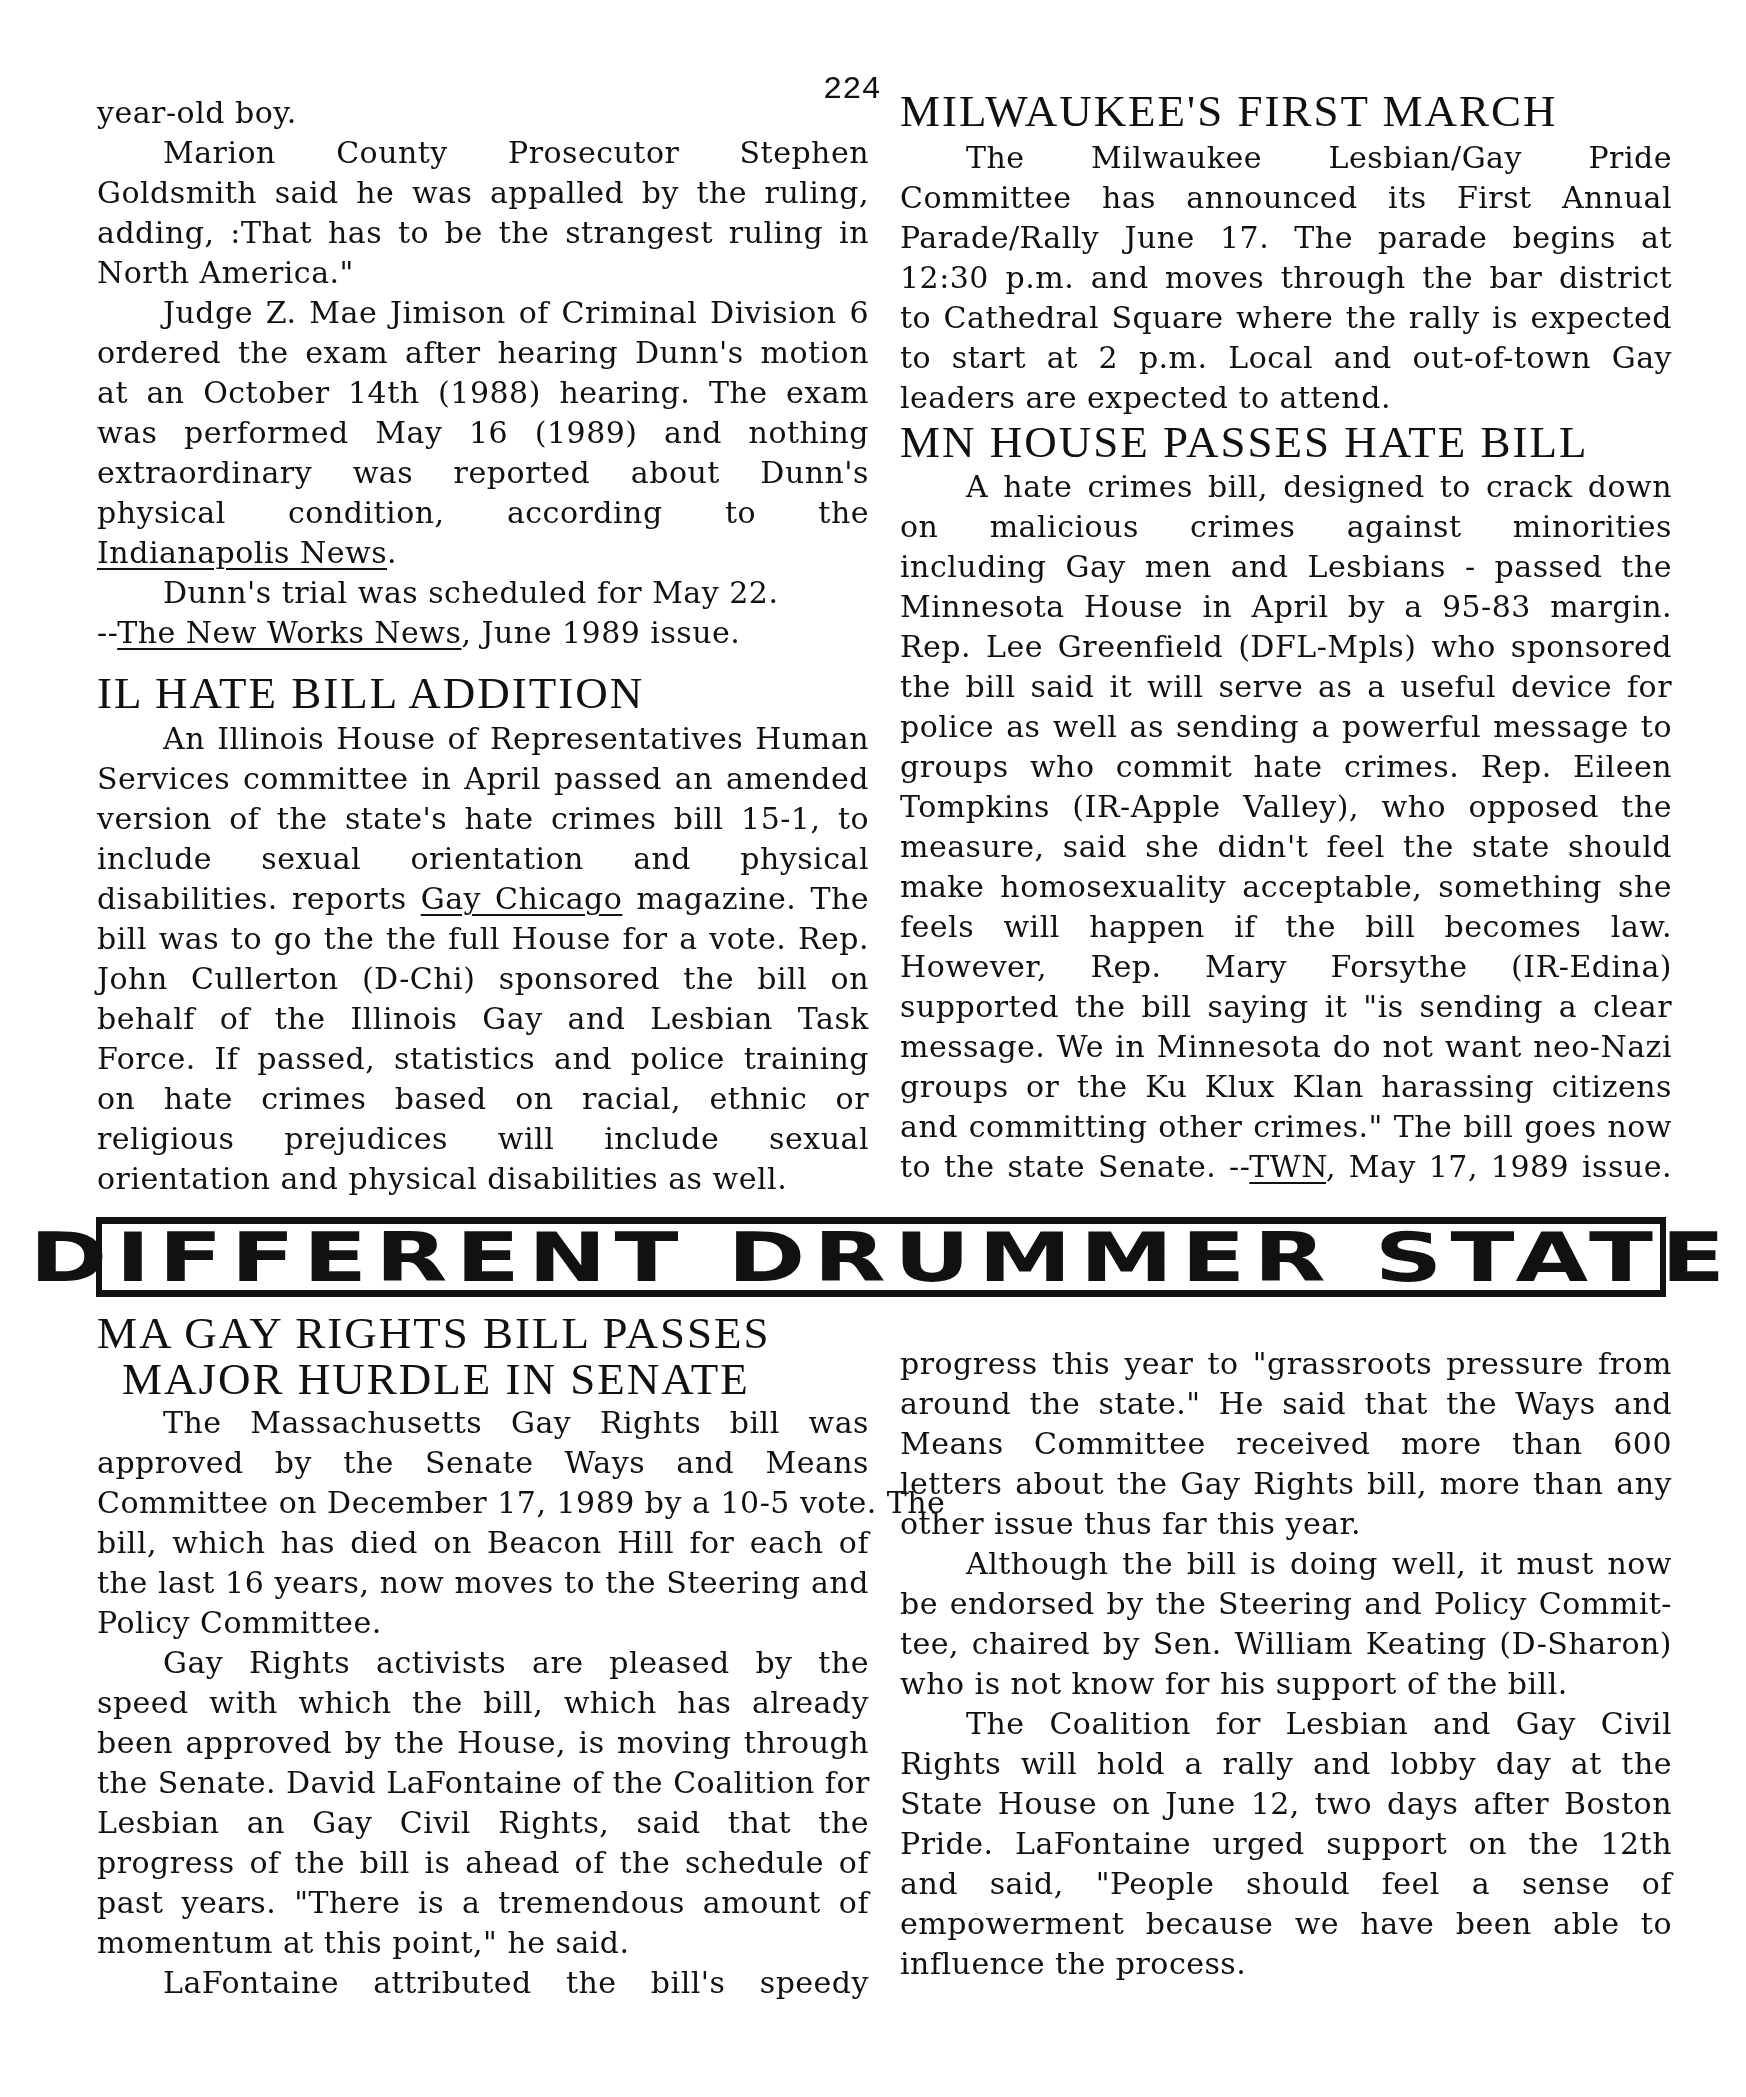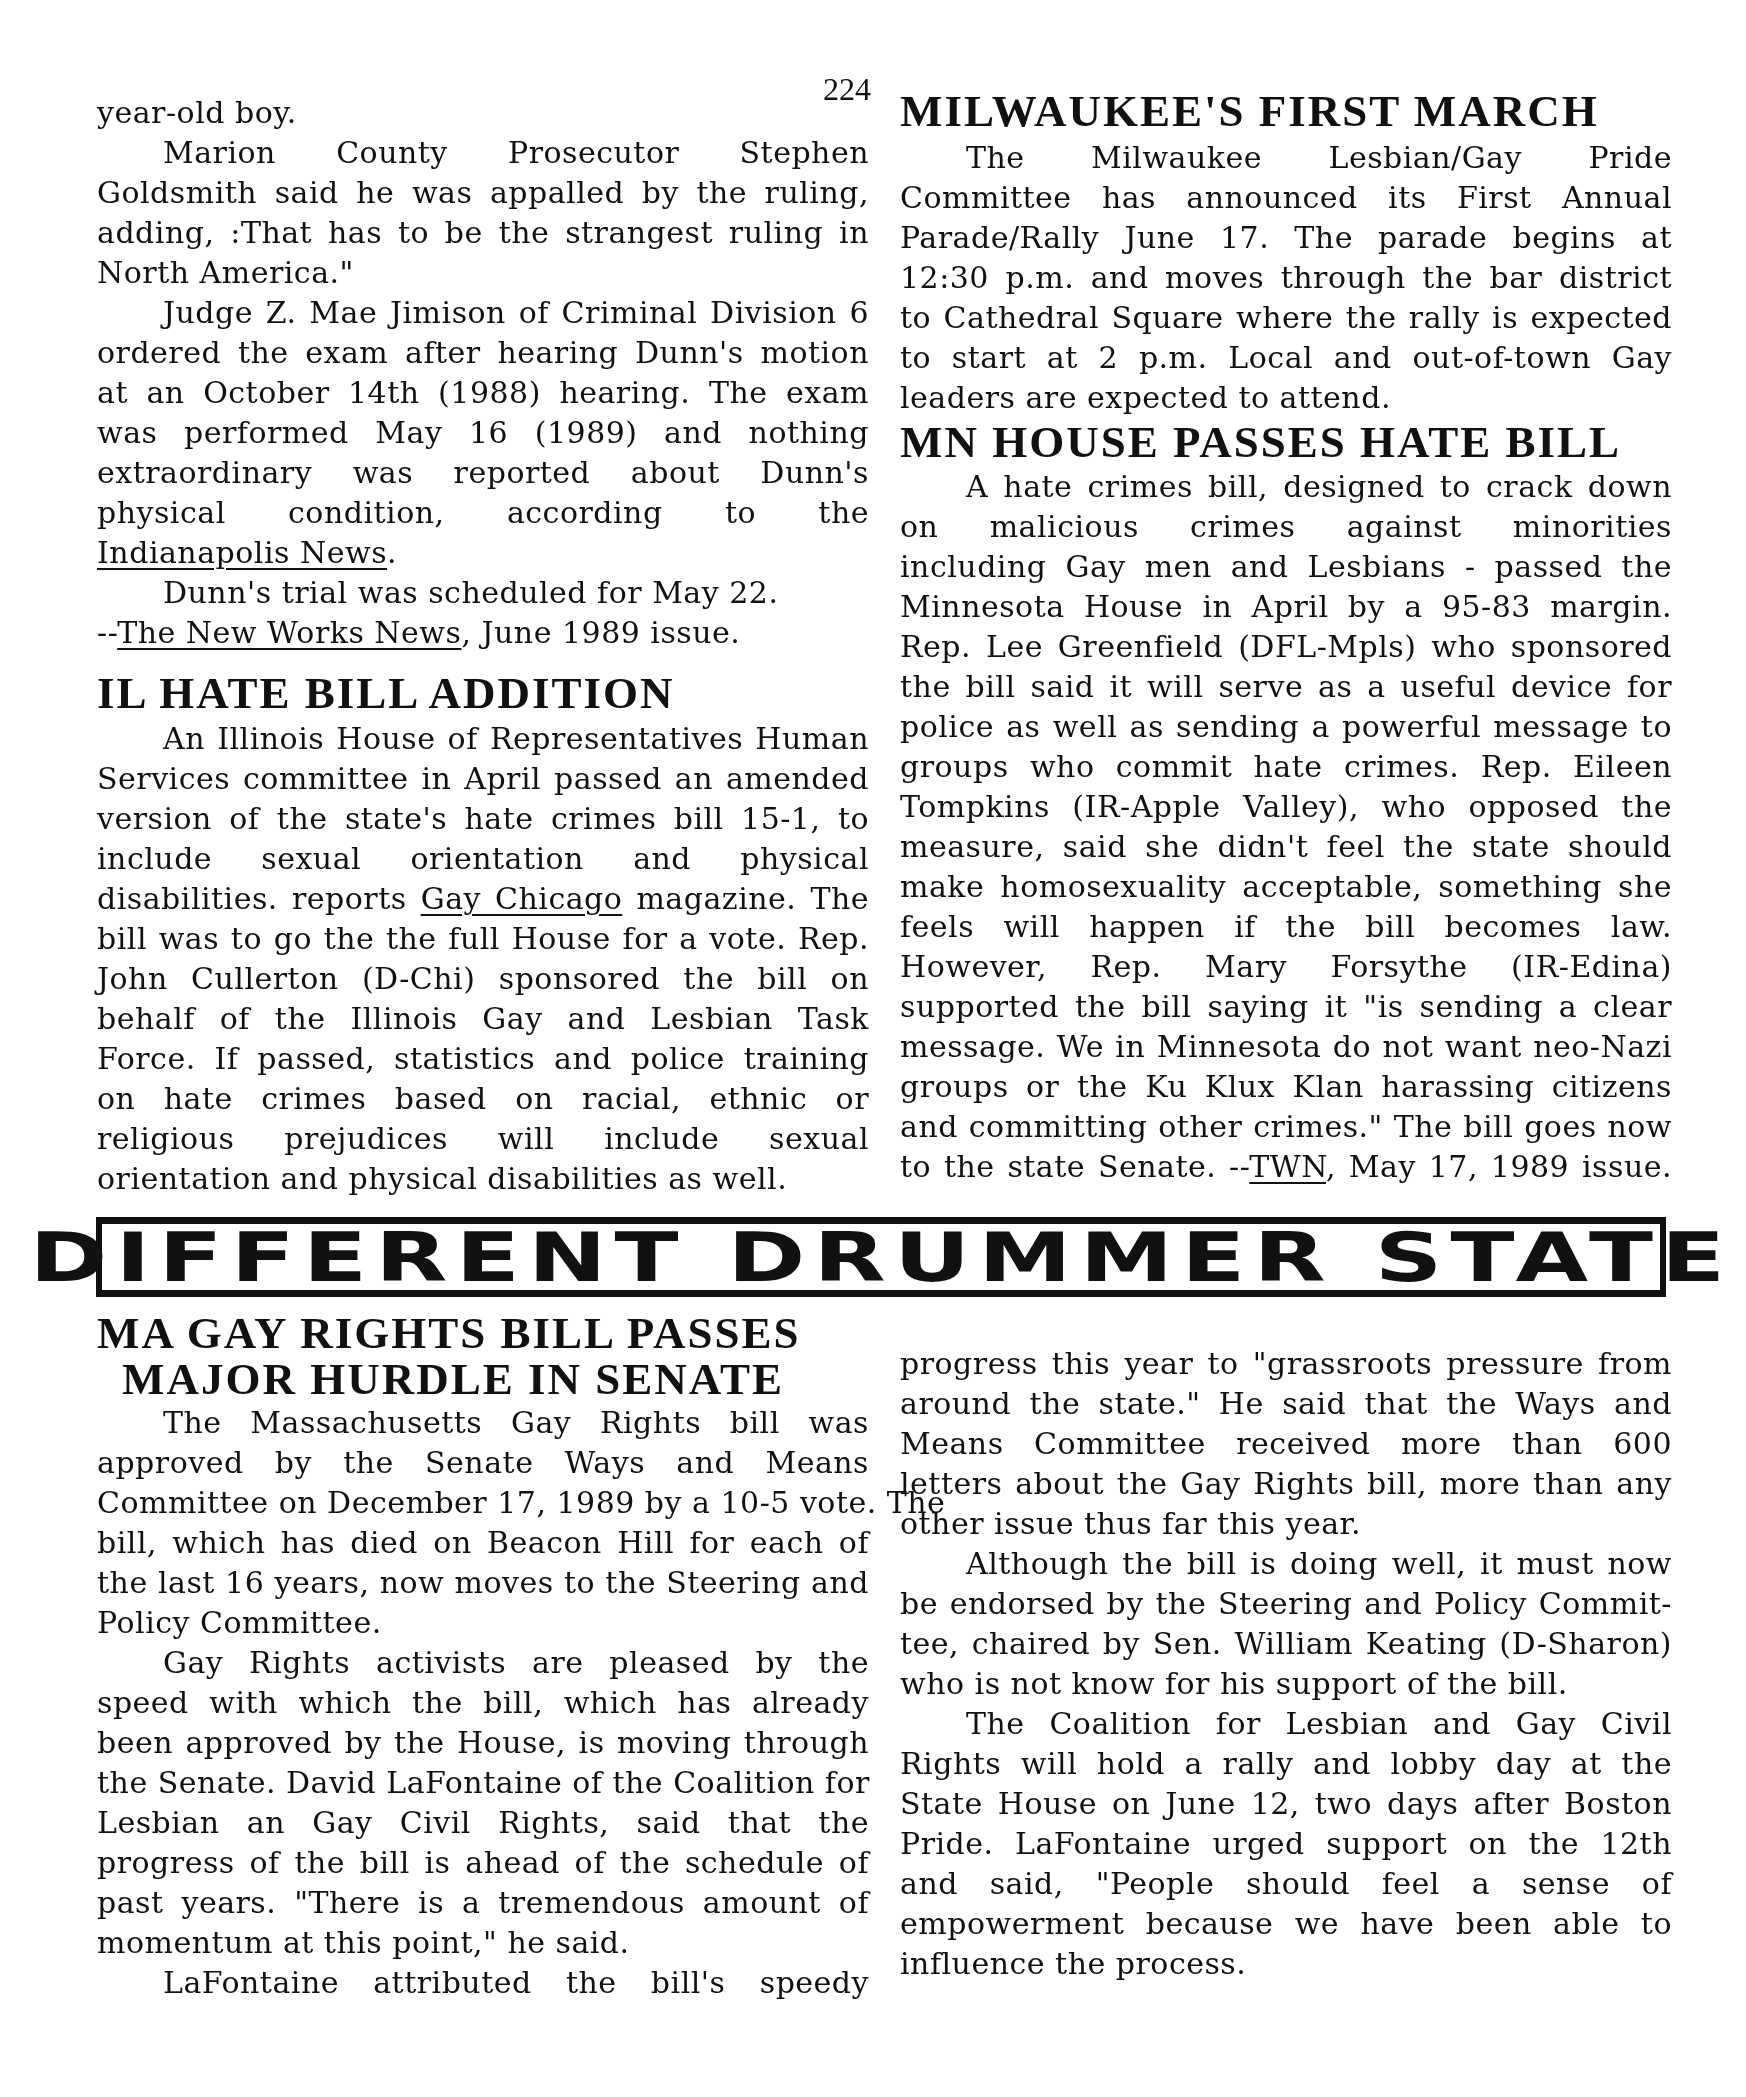--- a/index.html
+++ b/index.html
@@ -2,23 +2,23 @@
 <html style="font-size:7.8px"><head>
 <meta charset="utf-8">
 <style>
   html, body { margin: 0; padding: 0; background: #ffffff; }
   body { width: 1746px; height: 2097px; position: relative; overflow: hidden; color: #111111;
          font-family: "DejaVu Serif", "Liberation Serif", serif; }
   .col { position: absolute; }
   .line { display: block; white-space: nowrap; height: 40px; line-height: 40px; font-size: 30px; letter-spacing: 0.5px; }
   .just { text-align: justify; text-align-last: justify; }
   .ind { padding-left: 66px; }
-  .head { font-family: "Liberation Serif", "DejaVu Serif", serif; font-weight: bold; font-size: 45px; letter-spacing: 2px; white-space: nowrap; }
+  .head { font-family: "Liberation Serif", "DejaVu Serif", serif; font-weight: normal; font-size: 45px; letter-spacing: 2px; white-space: nowrap; }
   u { text-decoration: underline; text-decoration-thickness: 2.4px; text-underline-offset: 4.9px; }
-  #page-number { position: absolute; left: 823px; top: 71px; font-size: 32px; font-family: Liberation Serif, serif; }
+  #page-number { position: absolute; left: 823px; top: 71px; font-size: 32px; font-family: Liberation Mono, monospace; }
   #banner { position: absolute; left: 96px; top: 1217px; width: 1558px; height: 66px; border: 6.8px solid #111; border-top-width: 7.8px; border-bottom-width: 7.8px;
             display: flex; align-items: center; justify-content: center; }
   #banner span { font-family: "DejaVu Sans", sans-serif; font-size: 68px; font-weight: bold; letter-spacing: 5.9px; transform: scaleY(1.0) scaleX(1.38); display: inline-block; white-space: nowrap; color:#111; }
 </style>
 </head>
 <body>
 
 <div id="page-number">224</div>
 
 <div class="col" id="col-tl" style="left:97px; top:93px; width:772px;">

